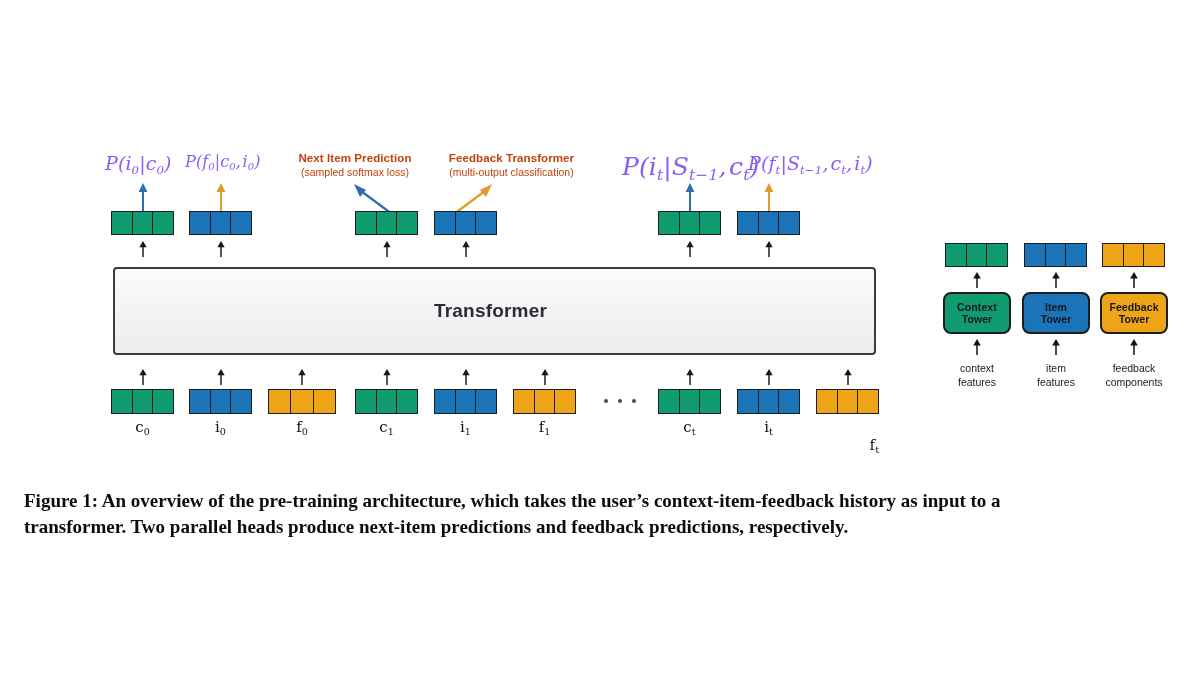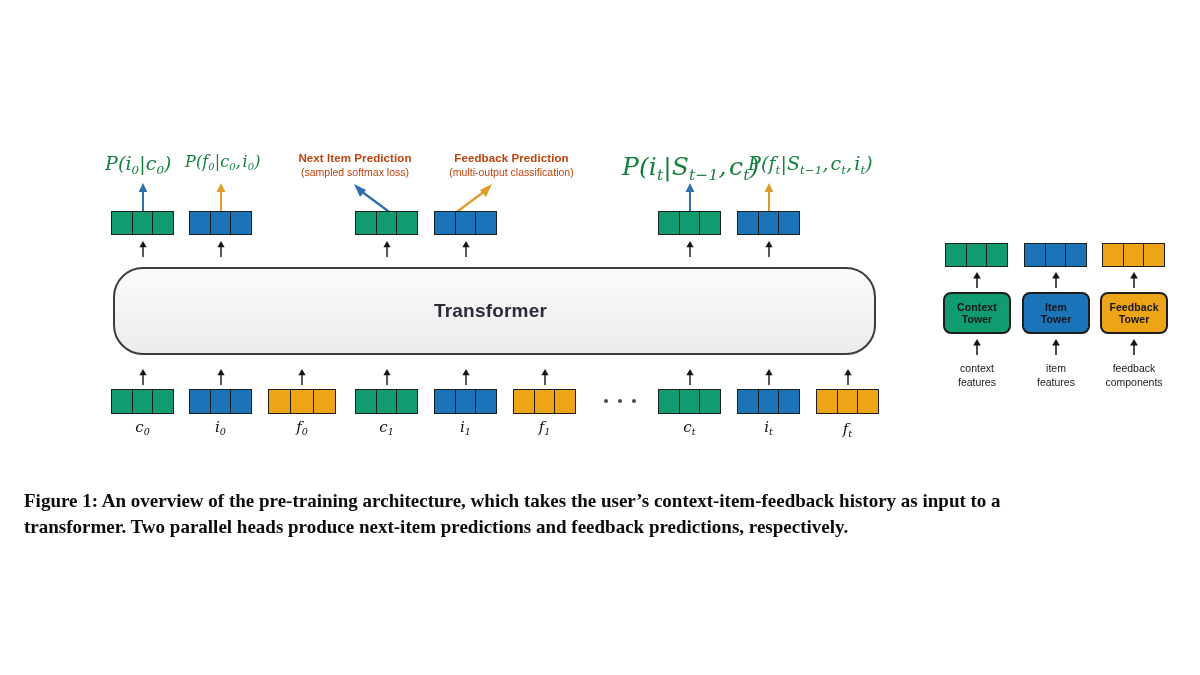--- a/index.html
+++ b/index.html
@@ -21,50 +21,50 @@
   .tok.orange .cell{background:#eda517;}
 
   
   .uarrow{position:absolute;width:12px;height:16px;}
 
   
   .mathlab{
     position:absolute;
     font-family:"DejaVu Serif", serif;
     font-style:italic;
-    color:#15803d;
+    color:#8b5cf6;
     white-space:nowrap;
     letter-spacing:.1px;
   }
   .mathlab .cal{font-family:"DejaVu Serif", serif;font-style:italic;}
   .mathlab sub{font-style:italic;font-size:.62em;vertical-align:baseline;position:relative;top:.30em;}
 
   
   .headlab{position:absolute;text-align:center;color:#c2410c;white-space:nowrap;}
   .headlab .t1{font-size:11.5px;font-weight:bold;letter-spacing:.1px;line-height:14px;}
   .headlab .t2{font-size:10.5px;font-weight:normal;letter-spacing:0px;line-height:14px;}
 
   
   #transformer{
     position:absolute;
     border:2px solid #3b3b44;
-    border-radius:30px;
+    border-radius:4px;
     background:linear-gradient(180deg,#fbfbfb 0%,#f4f4f4 45%,#ececec 100%);
     box-sizing:border-box;
     display:flex;align-items:center;justify-content:center;
   }
   #transformer .tlabel{
     font-size:19px;font-weight:bold;color:#2c2b3c;letter-spacing:.2px;
     position:relative;left:-4px;
   }
 
   
   .tokcap{
     position:absolute;text-align:center;
-    font-family:"DejaVu Serif", serif;font-style:italic;
+    font-family:"DejaVu Serif", serif;
     font-size:15px;color:#111;white-space:nowrap;
   }
   .tokcap sub{font-size:.64em;vertical-align:baseline;position:relative;top:.32em;}
 
   
   #dots{position:absolute;display:flex;gap:10px;align-items:center;}
   #dots i{width:4px;height:4px;border-radius:50%;background:#4a4a4a;display:block;}
 
   
   .tower{
@@ -120,21 +120,21 @@
   <div class="mathlab" style="left:748px;top:152px;font-size:19px;">
     <span class="cal">P</span>(<span>f</span><sub>t</sub>|<span>S</span><sub>t−1</sub>, <span>c</span><sub>t</sub>, <span>i</span><sub>t</sub>)
   </div>
 
   <div class="headlab" style="left:270px;top:151px;width:170px;">
     <div class="t1">Next Item Prediction</div>
     <div class="t2">(sampled softmax loss)</div>
   </div>
 
   <div class="headlab" style="left:424px;top:151px;width:175px;">
-    <div class="t1">Feedback Prediction</div>
+    <div class="t1">Feedback Transformer</div>
     <div class="t2">(multi-output classification)</div>
   </div>
 
   <svg class="diagarrow" style="left:136px;top:183px;" width="14" height="30" viewBox="0 0 14 30">
     <line x1="7" y1="30" x2="7" y2="8" stroke="#2f6fad" stroke-width="2"></line>
     <polygon points="7,0 2.6,9 11.4,9" fill="#2f6fad"></polygon>
   </svg>
 
   <svg class="diagarrow" style="left:214px;top:183px;" width="14" height="30" viewBox="0 0 14 30">
     <line x1="7" y1="30" x2="7" y2="8" stroke="#e09b2d" stroke-width="2"></line>
@@ -311,21 +311,21 @@
   </div>
 
   <div class="tokcap" style="left:111px;top:418px;width:63px;">c<sub>0</sub></div>
   <div class="tokcap" style="left:189px;top:418px;width:63px;">i<sub>0</sub></div>
   <div class="tokcap" style="left:268px;top:418px;width:68px;">f<sub>0</sub></div>
   <div class="tokcap" style="left:355px;top:418px;width:63px;">c<sub>1</sub></div>
   <div class="tokcap" style="left:434px;top:418px;width:63px;">i<sub>1</sub></div>
   <div class="tokcap" style="left:513px;top:418px;width:63px;">f<sub>1</sub></div>
   <div class="tokcap" style="left:658px;top:418px;width:63px;text-align:center;">c<sub>t</sub></div>
   <div class="tokcap" style="left:737px;top:418px;width:63px;">i<sub>t</sub></div>
-  <div class="tokcap" style="left:816px;top:420px;width:63px;">f<sub>t</sub></div>
+  <div class="tokcap" style="left:816px;top:436px;width:63px;text-align:right;">f<sub>t</sub></div>
 
   <div class="tok green" style="left:945px;top:243px;width:63px;height:24px;">
       <div class="cell"></div>
       <div class="cell"></div>
       <div class="cell"></div>
     </div>
   <div class="tok blue" style="left:1024px;top:243px;width:63px;height:24px;">
       <div class="cell"></div>
       <div class="cell"></div>
       <div class="cell"></div>

